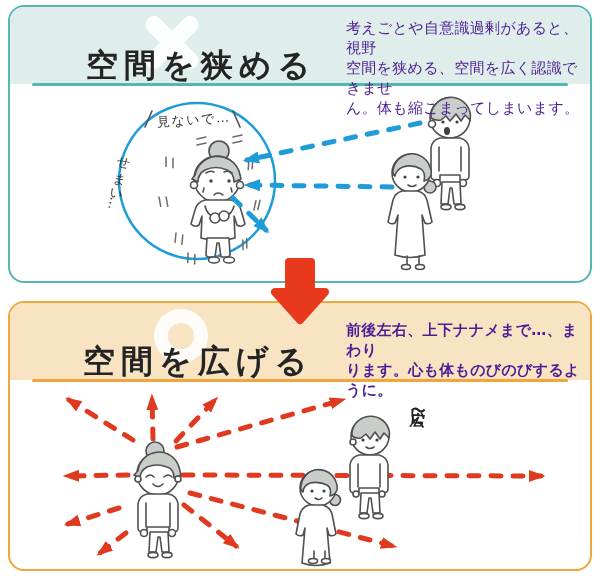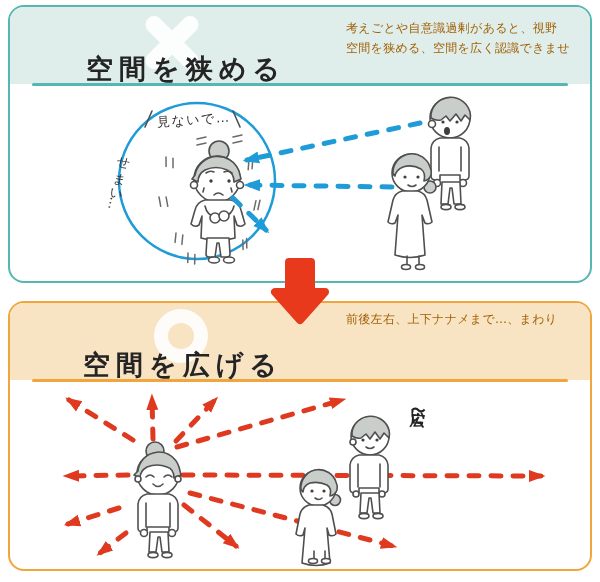--- a/index.html
+++ b/index.html
@@ -23,31 +23,31 @@
     border-radius:9px; background:#fcfefd;
   }
   .mark-x::before { transform:rotate(45deg); }
   .mark-x::after  { transform:rotate(-45deg); }
   .mark-o {
     position:absolute; left:144px; top:6px; width:54px; height:54px; box-sizing:border-box;
     border-radius:50%; border:14px solid #fdfcf8;
   }
 
   .panel-title {
-    position:absolute; top:22px; font-size:27px; font-weight:600; color:#242424;
+    position:absolute; top:10px; font-size:32px; font-weight:600; color:#242424;
     letter-spacing:6px; white-space:nowrap; z-index:2;
   }
   .panel-top .panel-title { left:76px; }
   .panel-bottom .panel-title { left:73px;text-align:right; }
 
   .panel-desc {
     position:absolute; left:336px; top:11px; width:238px;
-    font-size:12px; line-height:20px; color:#a16207; letter-spacing:0.3px; z-index:2;
-  }
-  .panel-bottom .panel-desc { top:6px; }
+    font-size:15px; line-height:20px; color:#4c1d95; letter-spacing:0.3px; z-index:2;
+  }
+  .panel-bottom .panel-desc { top:17px;font-weight:bold; }
 
   .illus { position:absolute; left:0; top:78px; }
 
   .bubble-text {
     position:absolute; left:147px; top:104px; font-size:13px; color:#333;
     transform:rotate(-4deg); letter-spacing:1.5px; white-space:nowrap; z-index:3;
   }
   .feeling-text {
     position:absolute; left:100px; top:140px; writing-mode:vertical-rl; font-size:13px;
     color:#333; transform:rotate(13deg); letter-spacing:2px; z-index:3;
@@ -72,20 +72,21 @@
 </head>
 <body>
 
 <section class="panel panel-top">
   <div class="panel-header">
     <div class="mark-x"></div>
     <h2 class="panel-title">空間を狭める</h2>
     <div class="panel-desc">
       <div>考えごとや自意識過剰があると、視野</div>
       <div>空間を狭める、空間を広く認識できませ</div>
+      <div>ん。体も縮こまってしまいます。</div>
     </div>
   </div>
   <div class="panel-divider"></div>
 
   <svg class="illus" width="580" height="197" viewBox="10 84 580 197">
     <defs>
       <marker id="mblue" viewBox="0 0 12 10" refX="8" refY="5" markerWidth="3.6" markerHeight="3.6" orient="auto">
         <path d="M0,1 L11,5 L0,9 z" fill="#1f9cd8"></path>
       </marker>
     </defs>
@@ -169,20 +170,21 @@
 <svg class="down-arrow" width="74" height="74" viewBox="0 0 74 74">
   <path d="M26,7 h22 v30 h14 L37,65 L12,37 h14 z" fill="#e8391d" stroke="#e8391d" stroke-width="8" stroke-linejoin="round"></path>
 </svg>
 
 <section class="panel panel-bottom">
   <div class="panel-header">
     <div class="mark-o"></div>
     <h2 class="panel-title">空間を広げる</h2>
     <div class="panel-desc">
       <div>前後左右、上下ナナメまで…、まわり</div>
+      <div>ります。心も体ものびのびするように。</div>
     </div>
   </div>
   <div class="panel-divider"></div>
 
   <svg class="illus" width="580" height="189" viewBox="10 382 580 189">
     <defs>
       <marker id="mred" viewBox="0 0 12 10" refX="8" refY="5" markerWidth="3.6" markerHeight="3.6" orient="auto">
         <path d="M0,1 L11,5 L0,9 z" fill="#df3a20"></path>
       </marker>
     </defs>

